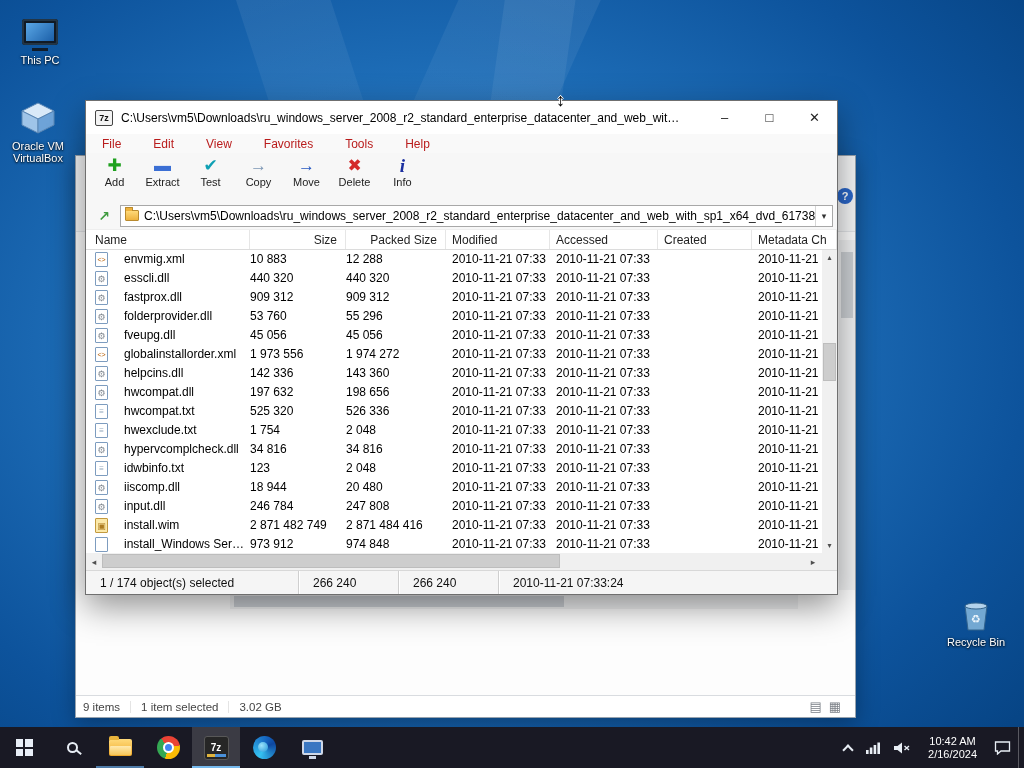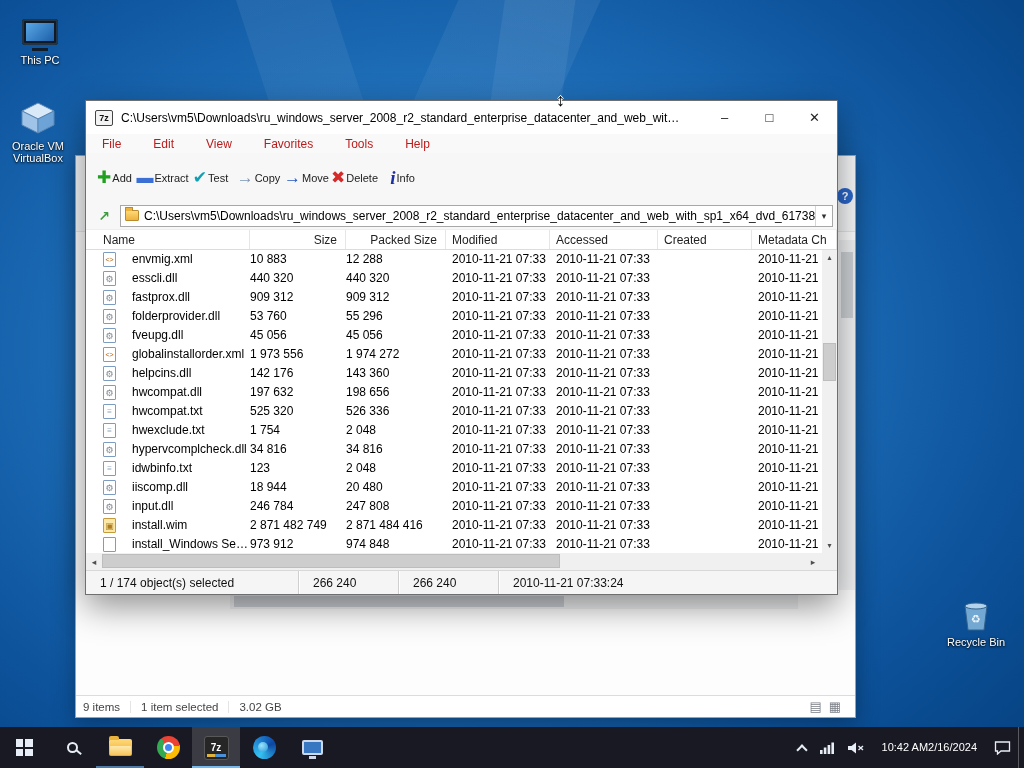--- a/index.html
+++ b/index.html
@@ -51,21 +51,21 @@
     box-shadow:0 12px 32px rgba(0,0,0,.42);display:flex;flex-direction:column}
   .z-title{height:33px;display:flex;align-items:center;padding-left:9px;background:#fff;flex:none}
   .z-appicon{width:18px;height:16px;border:1px solid #444;border-radius:2px;font-size:9px;font-weight:bold;
     display:flex;align-items:center;justify-content:center;color:#111;background:#f3f3f3;flex:none}
   .z-titletext{margin-left:8px;font-size:12px;color:#000;white-space:nowrap;overflow:hidden;text-overflow:ellipsis;max-width:560px}
   .z-controls{margin-left:auto;display:flex;height:100%}
   .z-ctl{width:45px;display:flex;align-items:center;justify-content:center;font-size:13px;color:#222}
   .z-menubar{height:19px;display:flex;align-items:center;background:#f9f9f9;font-size:12px;flex:none}
   .menu-item{padding:0 16px;color:#b91c1c}
   .z-toolbar{height:49px;background:#f7f7f7;display:flex;align-items:center;gap:3px;padding-left:6px;flex:none}
-  .tbtn{width:45px;height:44px;display:flex;flex-direction:row;align-items:center;justify-content:center;gap:1px}
+  .tbtn{width:45px;height:44px;display:flex;flex-direction:column;align-items:center;gap:1px}
   .ti{height:19px;font-size:17px;line-height:19px}
   .ti.v-add::before{content:"✚";color:#1fa11f;font-weight:bold}
   .ti.v-extract::before{content:"▬";color:#3b6fd4}
   .ti.v-test::before{content:"✔";color:#0fa0b4}
   .ti.v-copy::before{content:"→";color:#7d97b5;font-weight:bold}
   .ti.v-move::before{content:"→";color:#2456c0;font-weight:bold}
   .ti.v-delete::before{content:"✖";color:#d42a2a}
   .ti.v-info::before{content:"i";font-family:"Liberation Serif","DejaVu Serif",serif;font-style:italic;font-weight:bold;color:#1b2fa0;font-size:19px}
   .tlabel{font-size:11px;color:#222}
   .z-address{height:28px;background:#f7f7f7;display:flex;align-items:center;gap:6px;padding:0 2px 0 8px;flex:none;border-bottom:1px solid #eee}
@@ -74,21 +74,21 @@
   .z-field{flex:1;height:22px;background:#fff;border:1px solid #a8a8a8;display:flex;align-items:center;padding-left:4px;margin-right:2px;overflow:hidden}
   .z-foldericon{width:14px;height:11px;background:linear-gradient(#ffd978,#eeb23e);border:1px solid #b98a2e;border-radius:1px;position:relative;flex:none}
   .z-foldericon::before{content:"";position:absolute;left:-1px;top:-4px;width:6px;height:3px;background:#eeb23e;border:1px solid #b98a2e;border-bottom:none;border-radius:1px 1px 0 0}
   .z-path{flex:1;font-size:12px;margin-left:5px;white-space:nowrap;overflow:hidden;color:#000}
   .z-combo{width:17px;height:100%;border-left:1px solid #d6d6d6;display:flex;align-items:center;justify-content:center;font-size:9px;color:#333;flex:none}
   .z-combo::before{content:"▾"}
 
   .z-header{height:20px;display:flex;background:#fff;border-bottom:1px solid #dcdcdc;flex:none;font-size:12px;color:#222}
   .hcell{border-right:1px solid #e6e6e6;display:flex;align-items:center;overflow:hidden;white-space:nowrap}
   .ha-r{justify-content:flex-end}
-  .col-name{width:164px;padding-left:17px}
+  .col-name{width:164px;padding-left:9px}
   .col-size{width:96px;padding-right:8px}
   .col-packed{width:100px;padding-right:8px}
   .col-mod{width:104px;padding-left:6px}
   .col-acc{width:108px;padding-left:6px}
   .col-created{width:94px;padding-left:6px}
   .col-meta{flex:1;padding-left:6px;min-width:0}
 
   .z-listwrap{flex:1;position:relative;overflow:hidden}
   .lrow{display:flex;height:19px;line-height:19px;white-space:nowrap;font-size:12px;color:#000}
   .cell{overflow:hidden}
@@ -146,21 +146,21 @@
     display:flex;align-items:center;justify-content:center;position:relative}
   .sevenz::after{content:"";position:absolute;left:2px;right:2px;bottom:2px;height:3px;
     background:linear-gradient(90deg,#e0b43c 0 40%,#4a90d9 40% 100%)}
   .edge{width:23px;height:23px;border-radius:50%;background:conic-gradient(from 210deg,#35c1f1,#1565c0 45%,#0d47a1 60%,#35c1f1 100%)}
   .edge::after{content:"";display:block;width:10px;height:10px;margin:6px 0 0 5px;border-radius:50%;background:radial-gradient(circle at 35% 35%,#9be2fa,#2196d9)}
   .vmmini{width:21px;height:15px;background:#3a77c2;border:2px solid #cfd8e8;border-radius:2px;position:relative}
   .vmmini::after{content:"";position:absolute;left:5px;bottom:-6px;width:7px;height:3px;background:#cfd8e8}
   .tb-right{margin-left:auto;display:flex;align-items:center}
   .tray-btn{height:100%;display:flex;align-items:center;justify-content:center;padding:0 7px}
   .caret-up{width:8px;height:8px;border:solid #e8eef5;border-width:2px 2px 0 0;transform:rotate(-45deg);margin-top:4px}
-  .clock{display:flex;flex-direction:row;align-items:center;justify-content:center;color:#fff;font-size:11px;line-height:13px;padding:0 10px}
+  .clock{display:flex;flex-direction:column;align-items:center;justify-content:center;color:#fff;font-size:11px;line-height:13px;padding:0 10px}
   .show-desktop{width:6px;border-left:1px solid rgba(255,255,255,.28);height:100%}
 </style>
 </head>
 <body>
 
 <div class="desktop">
   <div class="beam b1"></div>
   <div class="beam b2"></div>
   <div class="beam b3"></div>
 
@@ -354,21 +354,21 @@
             <div class="cell col-mod">2010-11-21 07:33</div>
             <div class="cell col-acc">2010-11-21 07:33</div>
             <div class="cell col-created"></div>
             <div class="cell col-meta">2010-11-21 0</div>
           </div>
           <div class="lrow">
             <div class="cell col-name">
               <span class="ficon v-dll"></span>
               <span class="fname">helpcins.dll</span>
             </div>
-            <div class="cell col-size num">142 176</div>
+            <div class="cell col-size num">142 336</div>
             <div class="cell col-packed num">143 360</div>
             <div class="cell col-mod">2010-11-21 07:33</div>
             <div class="cell col-acc">2010-11-21 07:33</div>
             <div class="cell col-created"></div>
             <div class="cell col-meta">2010-11-21 0</div>
           </div>
           <div class="lrow">
             <div class="cell col-name">
               <span class="ficon v-dll"></span>
               <span class="fname">hwcompat.dll</span>

